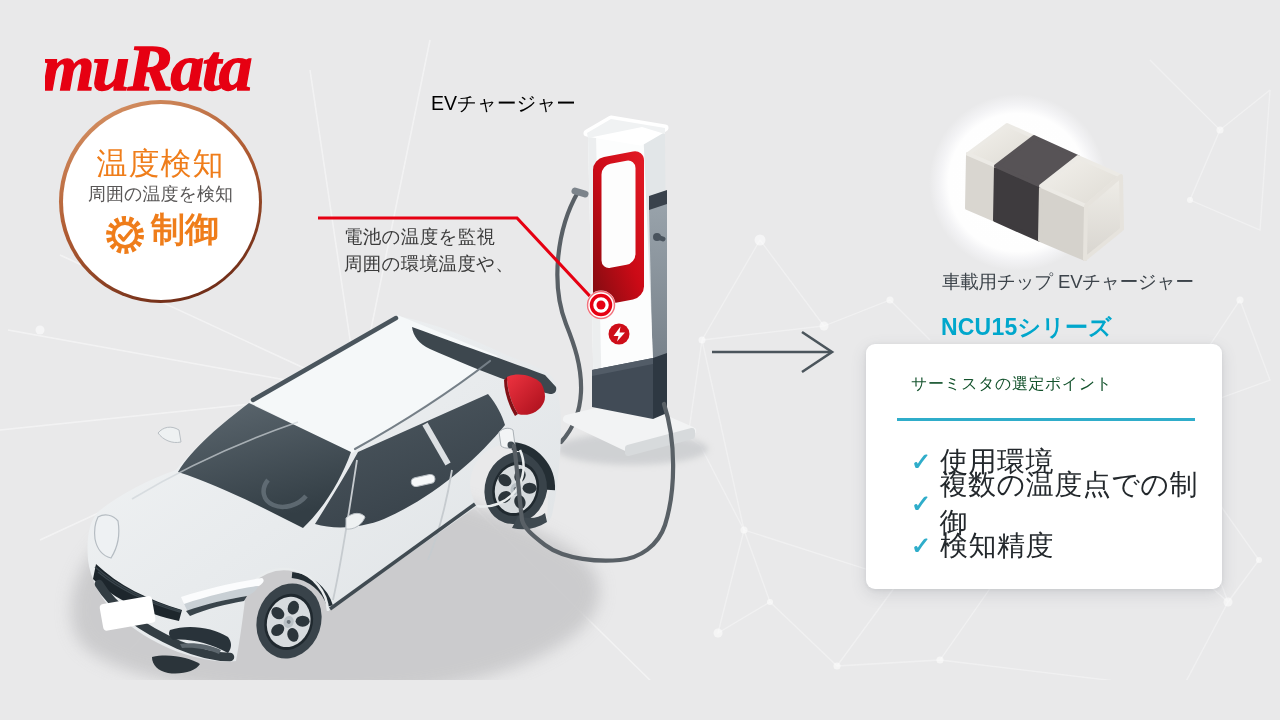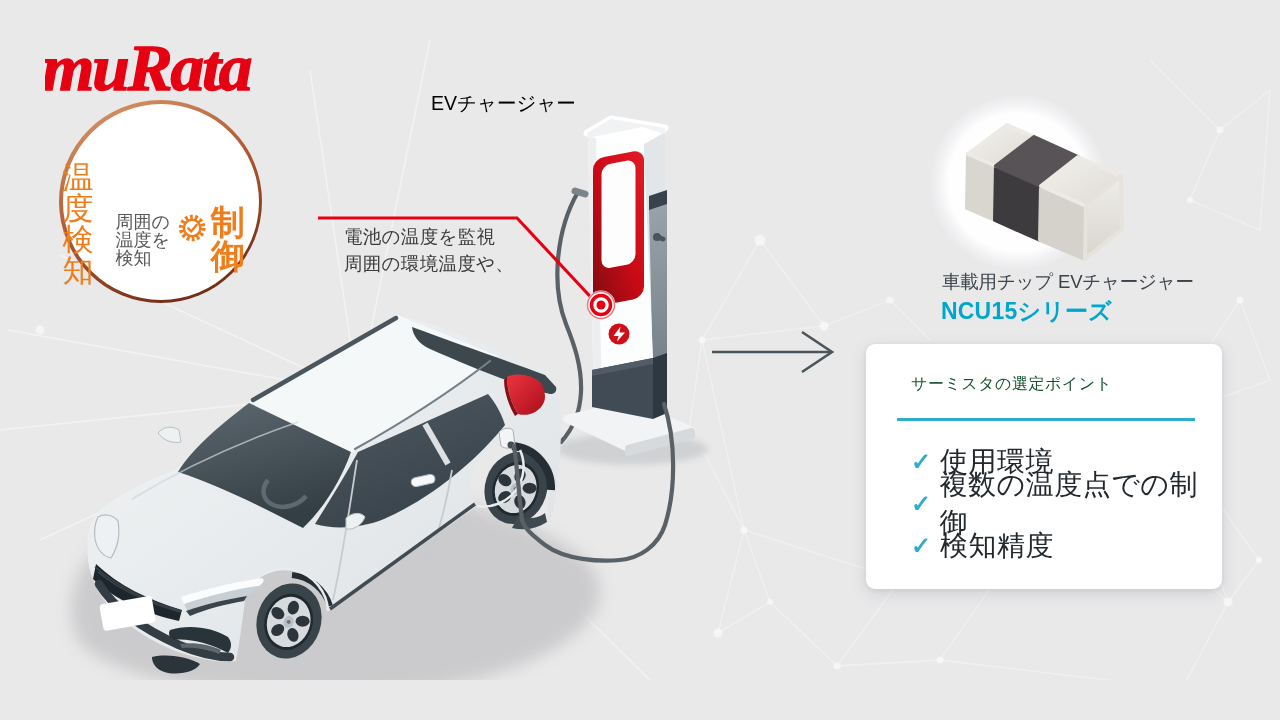--- a/index.html
+++ b/index.html
@@ -5,32 +5,32 @@
   html,body{margin:0;padding:0;}
   body{width:1280px;height:720px;overflow:hidden;font-family:"Liberation Sans",sans-serif;background:#e9e9ea;}
   #stage{position:relative;width:1280px;height:680px;background:#e9e9ea;overflow:hidden;}
   .abs{position:absolute;}
   svg{display:block;}
 
   
   #temp-badge{left:59px;top:100px;width:203px;height:203px;border-radius:50%;
     background:linear-gradient(155deg,#dd9c6d 0%,#b05c33 45%,#5e2010 100%);}
   #temp-badge-inner{position:absolute;left:3.5px;top:3.5px;width:196px;height:196px;border-radius:50%;
-    background:#fff;display:flex;flex-direction:row;align-items:center;padding-top:44px;box-sizing:border-box;}
+    background:#fff;display:flex;flex-direction:column;align-items:center;padding-top:44px;box-sizing:border-box;}
   #temp-badge-title{font-size:31px;color:var(--orange);letter-spacing:1px;line-height:1;}
-  #temp-badge-sub{font-size:18px;color:#595757;margin-top:32px;line-height:1;}
+  #temp-badge-sub{font-size:18px;color:#595757;margin-top:6px;line-height:1;}
   #temp-badge-row{display:flex;align-items:flex-start;margin-top:9px;height:46px;}
   #temp-badge-control{font-size:34px;font-weight:bold;color:var(--orange);line-height:1;margin-left:3px;}
 
   
   #ev-label{left:431px;top:90px;font-size:19.5px;color:#000000;letter-spacing:0px;}
   #callout-title{left:344px;top:185px;font-size:22px;font-weight:bold;color:var(--red);letter-spacing:0px;}
   #callout-body{left:344px;top:224px;font-size:18.5px;color:#3b3b3b;line-height:26.5px;letter-spacing:0.3px;}
   #chip-caption{left:942px;top:269px;font-size:18.5px;color:#3c434a;letter-spacing:-0.2px;}
-  #chip-series{left:941px;top:296px;font-size:23px;font-weight:bold;color:var(--cyan);letter-spacing:0.2px;}
+  #chip-series{left:941px;top:312px;font-size:23px;font-weight:bold;color:var(--cyan);letter-spacing:0.2px;}
 
   
   #chip-circle{left:929px;top:94px;width:177px;height:177px;border-radius:50%;
     background:radial-gradient(closest-side, #ffffff 0%, #fefefe 78%, #f3f3f5 88%, rgba(243,243,245,0) 100%);}
 
   
   #points-card{left:866px;top:344px;width:356px;height:245px;background:#fff;border-radius:9px;
     box-shadow:0 5px 16px rgba(80,90,100,0.16),0 1px 4px rgba(80,90,100,0.10);}
   #points-title{position:absolute;left:45px;top:30px;font-size:16px;color:#14532d;letter-spacing:0.5px;}
   #points-rule{position:absolute;left:31px;top:74px;width:298px;height:2.5px;background:var(--teal);}

